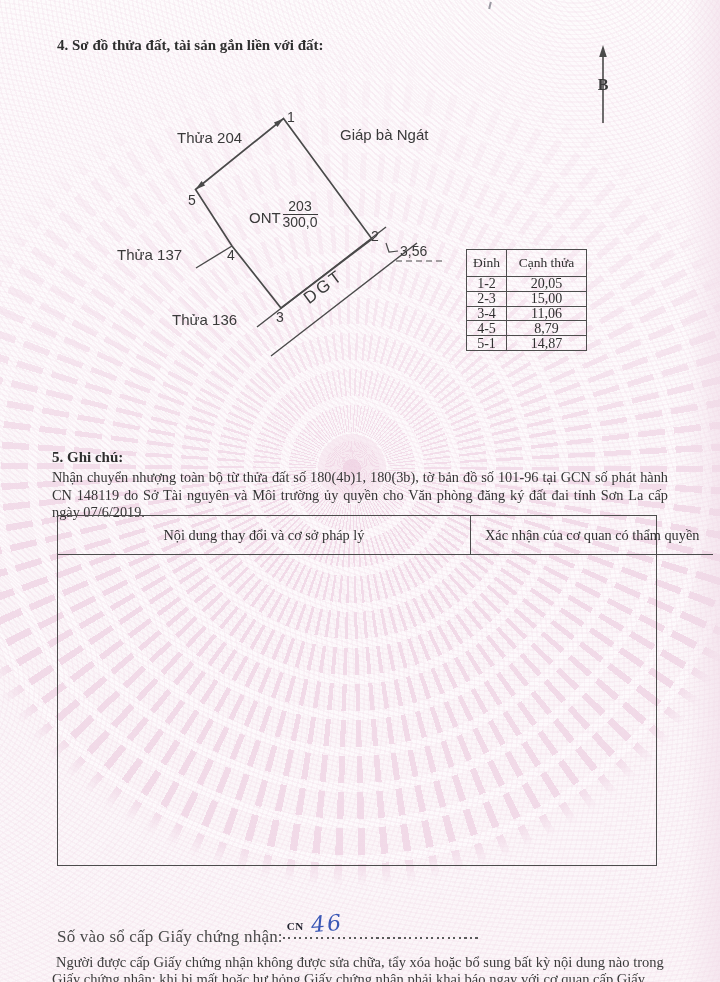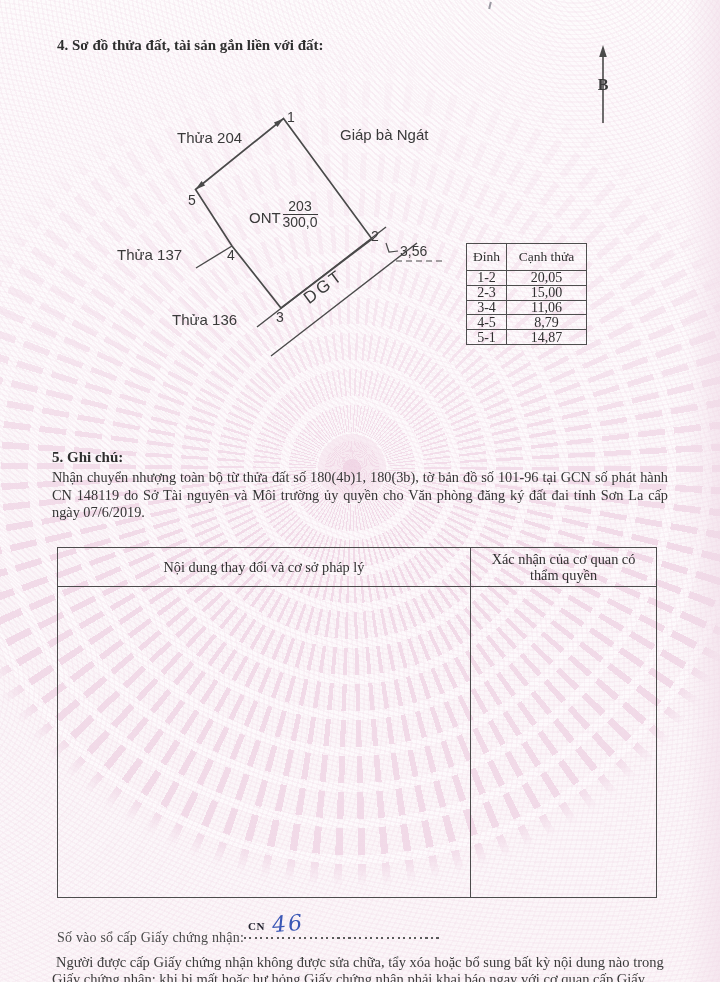--- a/index.html
+++ b/index.html
@@ -37,45 +37,45 @@
 
   svg.linework{position:absolute;left:0;top:0;z-index:1;pointer-events:none;}
   svg.linework text{fill:#3a3a3a;}
   .lbl{font-family:"Liberation Sans",sans-serif;font-size:15px;}
   .vlb{font-family:"Liberation Sans",sans-serif;font-size:14px;}
   .dim{font-family:"Liberation Sans",sans-serif;font-size:14px;}
   .road-lbl{font-family:"Liberation Sans",sans-serif;font-size:17px;letter-spacing:3px;}
   .north-lbl{font-family:"Liberation Serif",serif;font-weight:bold;font-size:16px;}
 
   table.edge-table{
-    position:absolute;left:466px;top:243px;z-index:2;border-collapse:collapse;
+    position:absolute;left:466px;top:249px;z-index:2;border-collapse:collapse;
     font-size:13px;color:#2f2f2f;table-layout:fixed;padding-left:26px;
   }
   table.edge-table th,table.edge-table td{
     border:1.3px solid #4e4e4e;text-align:center;padding:0;
   }
   table.edge-table th{font-weight:normal;height:26px;font-size:13.5px;}
   table.edge-table td{height:13.8px;line-height:13px;font-size:14px;}
   .col-edge{width:39px;}
   .col-len{width:79px;}
 
   .changes-table{
-    position:absolute;left:57px;top:547px;width:600px;height:351px;z-index:2;
-    border:1.4px solid #4c4c4c;box-sizing:border-box;display:flex;flex-direction:column;
+    position:absolute;left:57px;top:515px;width:600px;height:351px;z-index:2;
+    border:1.4px solid #4c4c4c;box-sizing:border-box;display:flex;flex-direction:row;
   }
   .ct-row{display:flex;flex:0 0 auto;}
   .ct-header{border-bottom:1.4px solid #4c4c4c;height:38px;}
   .ct-body{flex:1 1 auto;}
   .ct-c1{width:413px;box-sizing:border-box;border-right:1.4px solid #4c4c4c;display:flex;align-items:center;justify-content:center;}
   .ct-c2{flex:1;display:flex;align-items:center;justify-content:center;}
   .ct-header .ct-c1,.ct-header .ct-c2{font-size:14.3px;color:#303030;text-align:center;line-height:16.5px;}
   .ct-header .ct-c2{padding:0 14px;}
 
   .registry{left:57px;top:918px;height:30px;white-space:nowrap;}
-  .registry-label{font-size:14px;color:#4a4a4a;letter-spacing:.2px;}
+  .registry-label{font-size:17px;color:#4a4a4a;letter-spacing:.2px;}
   .dotted{
     position:relative;display:inline-block;width:198px;height:24px;vertical-align:baseline;
     background:repeating-linear-gradient(90deg,#5a5a5a 0 2px,rgba(0,0,0,0) 2px 5.5px);
     background-size:100% 2px;background-position:0 19px;background-repeat:no-repeat;
   }
   .stamp-cn{position:absolute;left:4px;top:2px;font-weight:bold;font-size:11px;color:#242430;letter-spacing:.5px;}
   .hand-46{
     position:absolute;left:28px;top:-7px;color:#3a57b5;font-size:22px;font-style:italic;
     font-family:"DejaVu Serif",serif;transform:rotate(-5deg);letter-spacing:2px;
   }

